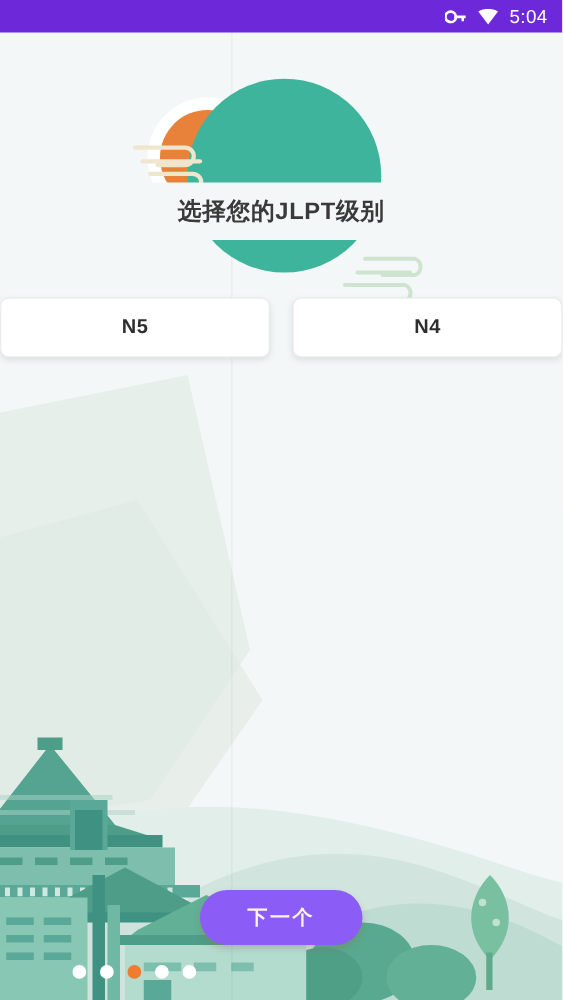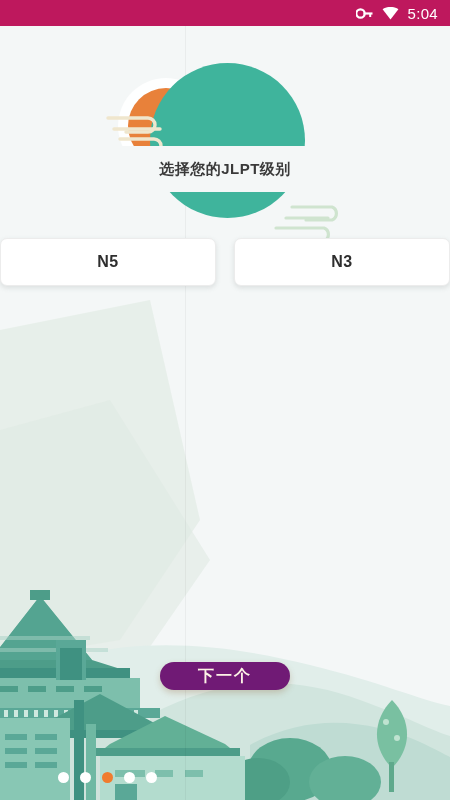--- a/index.html
+++ b/index.html
@@ -13,21 +13,21 @@
     position:relative;
     width:450px; height:800px;
     background:#f4f7f7;
     overflow:hidden;
   }
 
   
   #statusbar {
     position:absolute; top:0; left:0;
     width:450px; height:26px;
-    background:#be185d;
+    background:#6d28d9;
     display:flex; align-items:center; justify-content:flex-end;
     padding-right:12px;
     z-index:60;
   }
   .sb-icon { margin-right:9px; display:flex; align-items:center; }
   #sb-time {
     color:#ffffff; font-size:15px; letter-spacing:.3px;
     font-family:"Liberation Sans", sans-serif;
   }
 
@@ -64,21 +64,21 @@
     background:#3fb49c;
   }
   #title-band {
     position:absolute; left:0; top:120px;
     width:450px; height:46px;
     background:#f4f7f7;
     display:flex; align-items:center; justify-content:center;
     z-index:12;
   }
   #title {
-    font-size:15px; font-weight:bold; color:#3a3a3a;
+    font-size:19px; font-weight:bold; color:#3a3a3a;
     letter-spacing:.5px;
     font-family:"Liberation Sans", sans-serif;
   }
   .cloud { position:absolute; z-index:11; }
   #cloud-left { left:104px; top:82px; }
   #cloud-right { left:262px; top:176px; }
 
   
   #options {
     position:absolute; top:238px; left:0;
@@ -96,23 +96,23 @@
     display:flex; align-items:center; justify-content:center;
     cursor:pointer;
   }
   .option-label {
     font-size:16px; font-weight:bold; color:#2e2e2e;
     letter-spacing:.4px;
   }
 
   
   #next-btn {
-    position:absolute; left:160px; top:662px;
-    width:130px; height:28px;
-    background:#701a75;
+    position:absolute; left:160px; top:712px;
+    width:130px; height:44px;
+    background:#8b5cf6;
     border:none; border-radius:22px;
     box-shadow:0 3px 6px rgba(150,110,70,0.30);
     color:#fdf3e6;
     font-size:16px; font-weight:bold;
     letter-spacing:2px;
     font-family:"Liberation Sans", sans-serif;
     cursor:pointer;
     z-index:40;
     display:flex; align-items:center; justify-content:center;
   }
@@ -258,21 +258,21 @@
     <div id="title-band">
       <span id="title">选择您的JLPT级别</span>
     </div>
   </div>
 
   <div id="options">
     <div class="option">
       <span class="option-label">N5</span>
     </div>
     <div class="option">
-      <span class="option-label">N3</span>
+      <span class="option-label">N4</span>
     </div>
   </div>
 
   <button id="next-btn">下一个</button>
 
   <div id="dots">
     <span class="dot"></span>
     <span class="dot"></span>
     <span class="dot active"></span>
     <span class="dot"></span>

